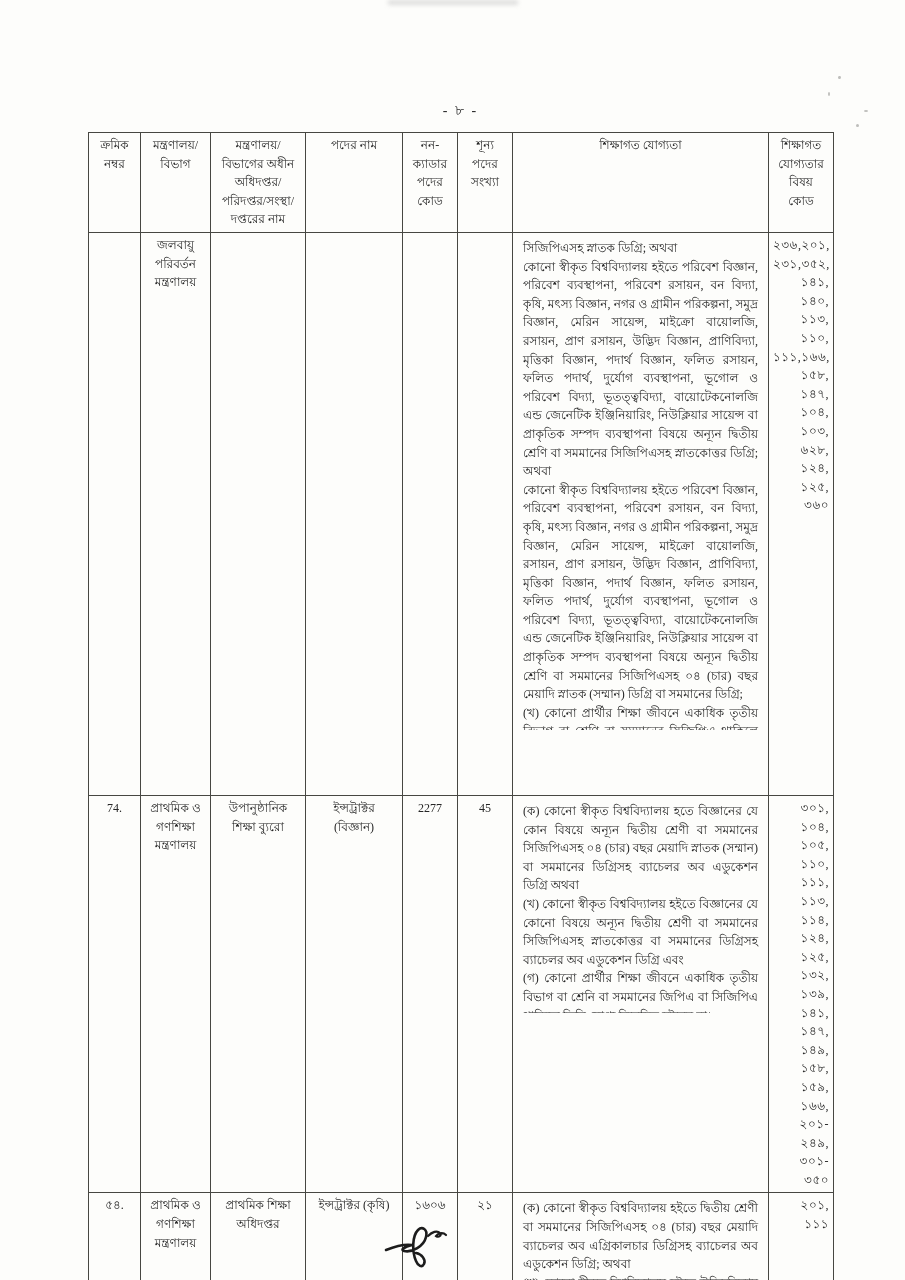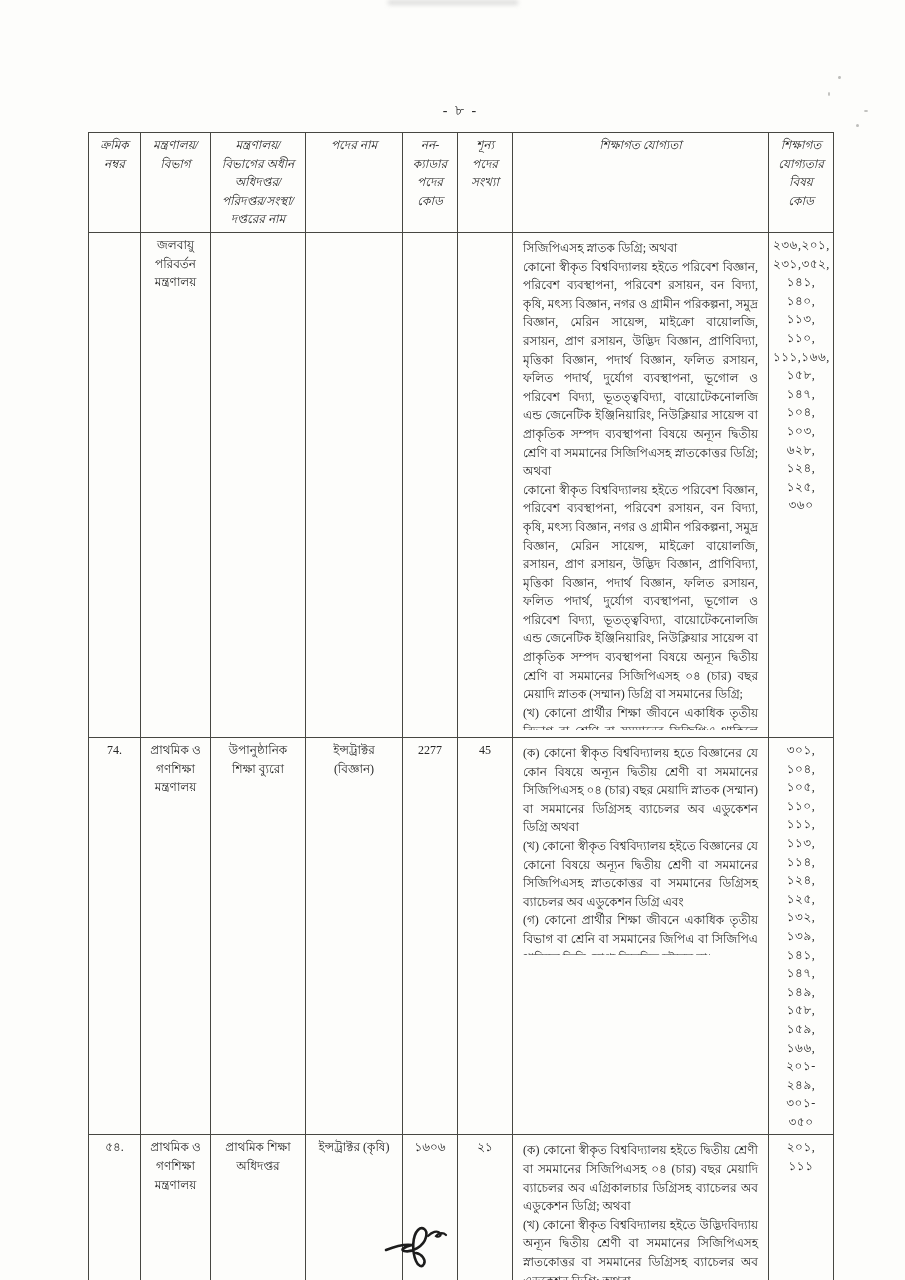--- a/index.html
+++ b/index.html
@@ -36,30 +36,30 @@
     font-weight:normal;
     font-size:12px;
     line-height:18.6px;
     padding:3px 4px;
     overflow:hidden;
     background:transparent;
   }
   col.c1{width:52px;} col.c2{width:70px;} col.c3{width:95px;} col.c4{width:97px;}
   col.c5{width:55px;} col.c6{width:55px;} col.c7{width:256px;} col.c8{width:65px;}
 
-  .hdr   { text-align:center; white-space:pre-line; font-size:12.5px; padding-top:4px;font-style:italic; }
+  .hdr   { text-align:center; white-space:pre-line; font-size:12.5px; padding-top:4px; }
   .cent  { text-align:center; white-space:pre-line; }
   .qual  { text-align:justify; white-space:pre-line; padding:3px 6px 3px 6px; }
-  .codes { text-align:center; white-space:pre-line; padding:4px 2px 3px 7px; letter-spacing:.5px; }
+  .codes { text-align:right; white-space:pre-line; padding:4px 2px 3px 7px; letter-spacing:.5px; }
   .clip-a { height:494px; overflow:hidden; }
   .clip-b { height:214px; overflow:hidden; }
   .clip-c { height:248px; overflow:hidden; }
 
   tr.r-head { height:100px; }
-  tr.r-cont { height:505px; }
+  tr.r-cont { height:563px; }
   tr.r-53   { height:225px; }
   tr.r-54   { height:254px; }
 
   .signature {
     position:absolute; left:382px; top:1220px; width:78px; height:52px;
   }
 </style>
 </head>
 <body>
 

